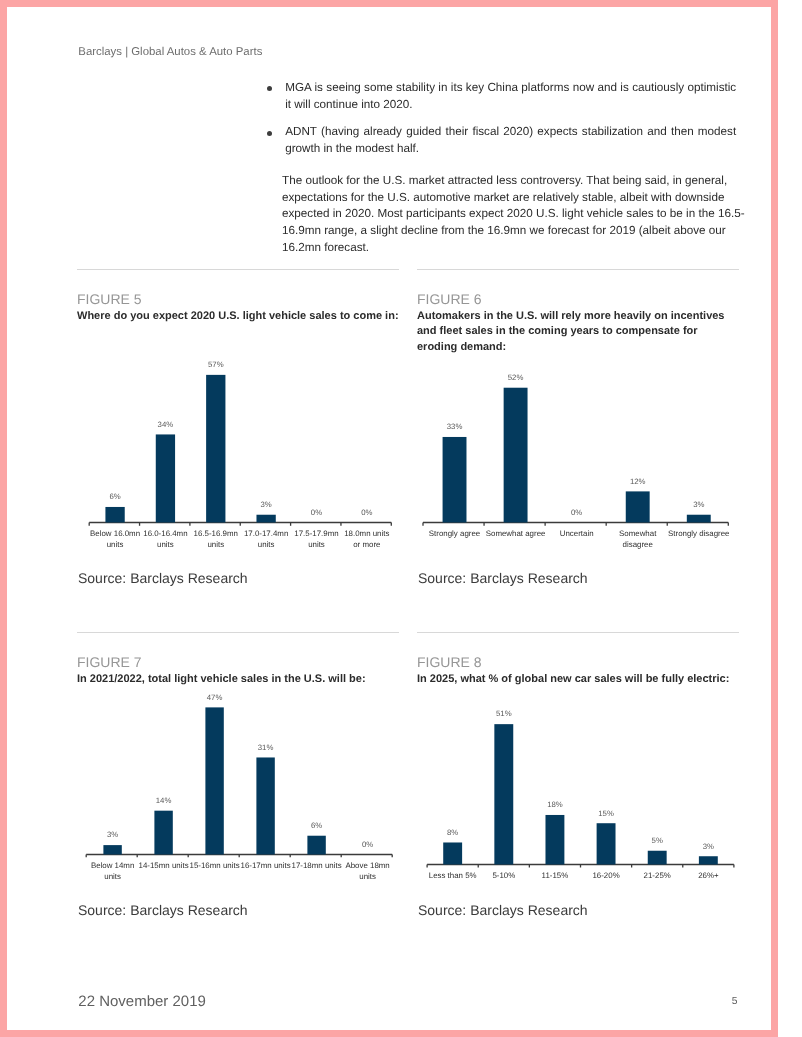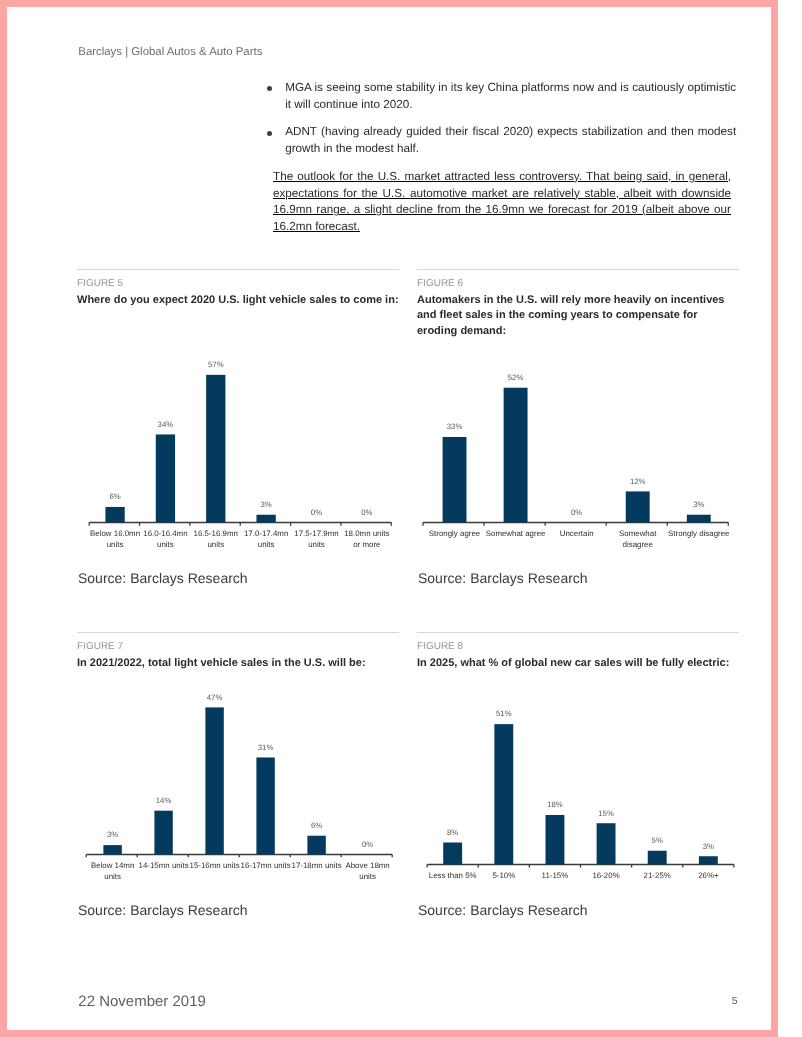--- a/index.html
+++ b/index.html
@@ -9,25 +9,25 @@
   .inner{position:absolute;left:-1px;top:-1px;width:802px;height:1037px;transform:translateZ(0);}
 
   .hdr{position:absolute;left:72.3px;top:40.2px;font-size:11.4px;color:#6d6d6d;line-height:13px;}
 
   .body-col{position:absolute;left:261px;top:74.0px;width:470px;}
   .bullet{position:relative;padding-left:18.2px;width:451px;margin-bottom:10.9px;}
   .bullet .bul{position:absolute;left:0.3px;top:6.3px;width:5px;height:5px;border-radius:50%;background:#3d3d3d;font-size:0;}
   .tline{font-size:11.7px;color:#2b2b2b;line-height:16.75px;text-align:justify;
          text-align-last:justify;white-space:nowrap;}
   .tline.last{text-align-last:left;white-space:normal;}
-  .para{margin:6px;text-decoration:underline;}
+  .para{margin:15px;}
 
   .fig{position:absolute;width:322px;}
   .rule{height:1px;background:#d8d8d8;width:100%;}
-  .fignum{font-size:10px;color:#969696;margin-top:7px;line-height:13px;}
+  .fignum{font-size:14px;color:#969696;margin-top:23px;line-height:13px;}
   .figtitle{font-size:11px;font-weight:bold;color:#2b2b2b;line-height:15.4px;margin-top:3px;}
   .src{font-size:14px;color:#3a3a3a;position:absolute;line-height:10px;}
   .foot{position:absolute;left:72.3px;top:989.6px;font-size:15px;color:#606060;line-height:12px;}
   .pageno{position:absolute;left:660px;top:989.6px;width:71.6px;text-align:right;font-size:10.3px;color:#606060;line-height:12px;}
   svg{display:block;position:absolute;transform:translateZ(0);}
   .axis-lbl{font-size:7.9px;fill:#2f2f2f;font-family:"Liberation Sans",sans-serif;}
   .val-lbl{font-size:7.8px;fill:#595959;font-family:"Liberation Sans",sans-serif;}
 </style>
 </head>
 <body>
@@ -43,20 +43,21 @@
       <div class="tline last">it will continue into 2020.</div>
     </div>
     <div class="bullet">
       <span class="bul">•</span>
       <div class="tline">ADNT (having already guided their fiscal 2020) expects stabilization and then modest</div>
       <div class="tline last">growth in the modest half.</div>
     </div>
     <div class="para">
       <div class="tline">The outlook for the U.S. market attracted less controversy. That being said, in general,</div>
       <div class="tline">expectations for the U.S. automotive market are relatively stable, albeit with downside</div>
+      <div class="tline">expected in 2020. Most participants expect 2020 U.S. light vehicle sales to be in the 16.5-</div>
       <div class="tline">16.9mn range, a slight decline from the 16.9mn we forecast for 2019 (albeit above our</div>
       <div class="tline last">16.2mn forecast.</div>
     </div>
   </div>
 
   <div class="fig" style="left:71px;top:263px;">
     <div class="rule"></div>
     <div class="fignum">FIGURE 5</div>
     <div class="figtitle">Where do you expect 2020 U.S. light vehicle sales to come in:</div>
   </div>

